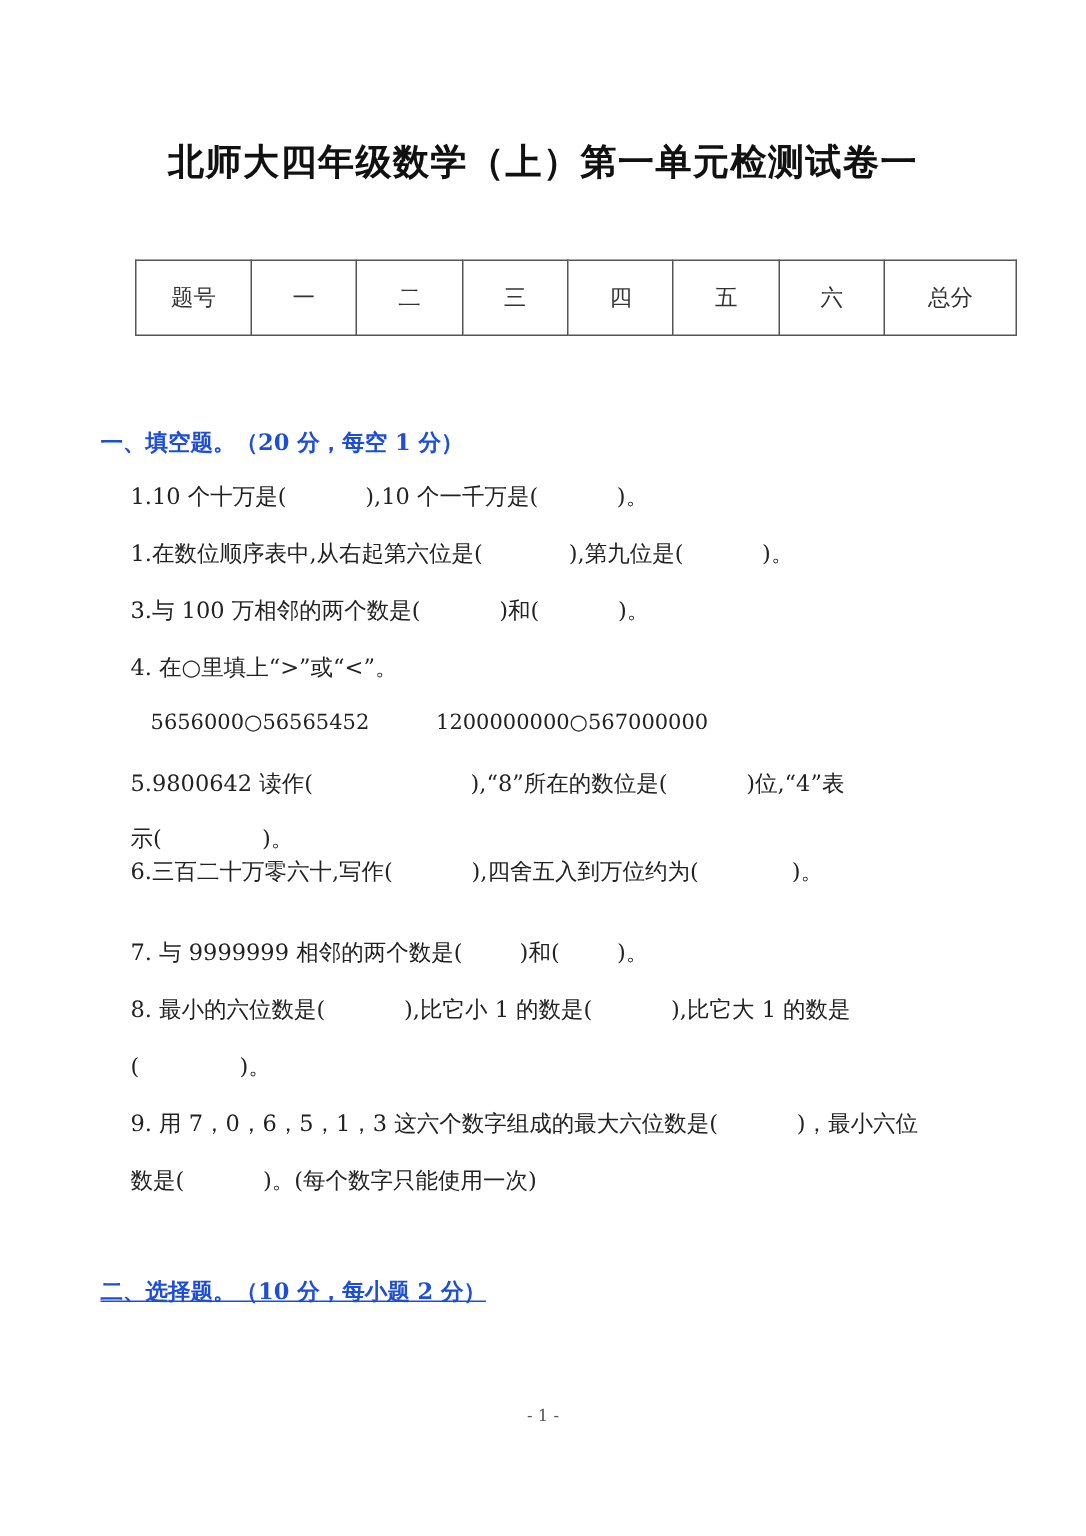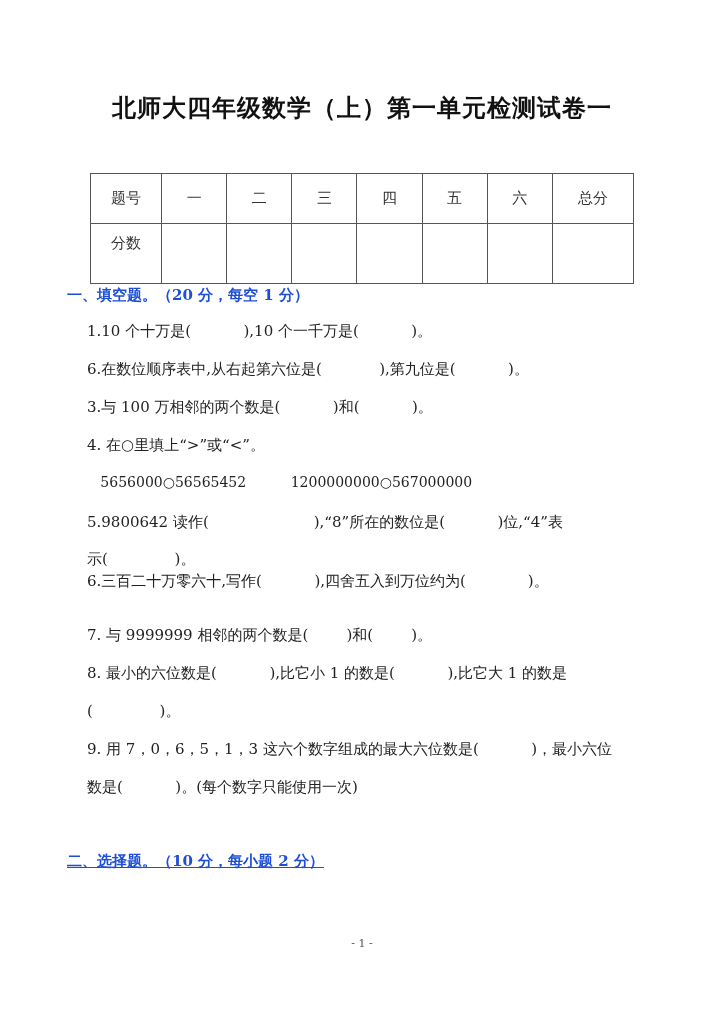--- a/index.html
+++ b/index.html
@@ -8,21 +8,21 @@
       font-family: "DejaVu Serif", "Liberation Serif", serif;
       color: #1a1a1a;
     }
     .title {
       position: absolute; left: 0; top: 92px; width: 724px;
       text-align: center; font-family: "DejaVu Sans", "Liberation Sans", sans-serif;
       font-size: 24px; font-weight: bold; letter-spacing: 1px; color: #111;
     }
     table.score {
       position: absolute; left: 90px; top: 173px;
-      border-collapse: collapse; width: 544px;
+      border-collapse: collapse; width: 588px;
     }
     table.score td {
       border: 1px solid #555; height: 49px; text-align: center;
       font-size: 15px; color: #333; padding: 0; vertical-align: middle;
     }
     table.score td.c0 { width: 70px; }
     table.score td.cn { width: 64px; }
     table.score td.ct { width: 80px; }
     table.score tr.r2 td { height: 49px; vertical-align: top; padding-top: 10px; }
     .line {
@@ -49,37 +49,27 @@
       <tr class="r1">
     <td class="c0">题号</td>
     <td class="cn">一</td>
     <td class="cn">二</td>
     <td class="cn">三</td>
     <td class="cn">四</td>
     <td class="cn">五</td>
     <td class="cn">六</td>
     <td class="ct">总分</td>
   </tr>
-  <tr class="r2">
-    <td class="c0">分数</td>
-    <td class="cn"></td>
-    <td class="cn"></td>
-    <td class="cn"></td>
-    <td class="cn"></td>
-    <td class="cn"></td>
-    <td class="cn"></td>
-    <td class="ct"></td>
-  </tr>
 </tbody>
   </table>
 
 <div class="section" style="top:286px;">一、填空题。（20 分，每空 1 分）</div>
 
 <div class="line" style="top:322px;">1.10 个十万是(           ),10 个一千万是(           )。</div>
-<div class="line" style="top:360px;">6.在数位顺序表中,从右起第六位是(            ),第九位是(           )。</div>
+<div class="line" style="top:360px;">1.在数位顺序表中,从右起第六位是(            ),第九位是(           )。</div>
 <div class="line" style="top:398px;">3.与 100 万相邻的两个数是(           )和(           )。</div>
 <div class="line" style="top:436px;">4. 在○里填上“&gt;”或“&lt;”。</div>
 <div class="line" style="top:474px; font-size:14px;">   5656000○56565452          1200000000○567000000</div>
 <div class="line" style="top:513px;">5.9800642 读作(                      ),“8”所在的数位是(           )位,“4”表</div>
 <div class="line" style="top:550px;">示(              )。</div>
 <div class="line" style="top:572px;">6.三百二十万零六十,写作(           ),四舍五入到万位约为(             )。</div>
 <div class="line" style="top:626px;">7. 与 9999999 相邻的两个数是(        )和(        )。</div>
 <div class="line" style="top:664px;">8. 最小的六位数是(           ),比它小 1 的数是(           ),比它大 1 的数是</div>
 <div class="line" style="top:702px;">(              )。</div>
 <div class="line" style="top:740px;">9. 用 7，0，6，5，1，3 这六个数字组成的最大六位数是(           )，最小六位</div>

